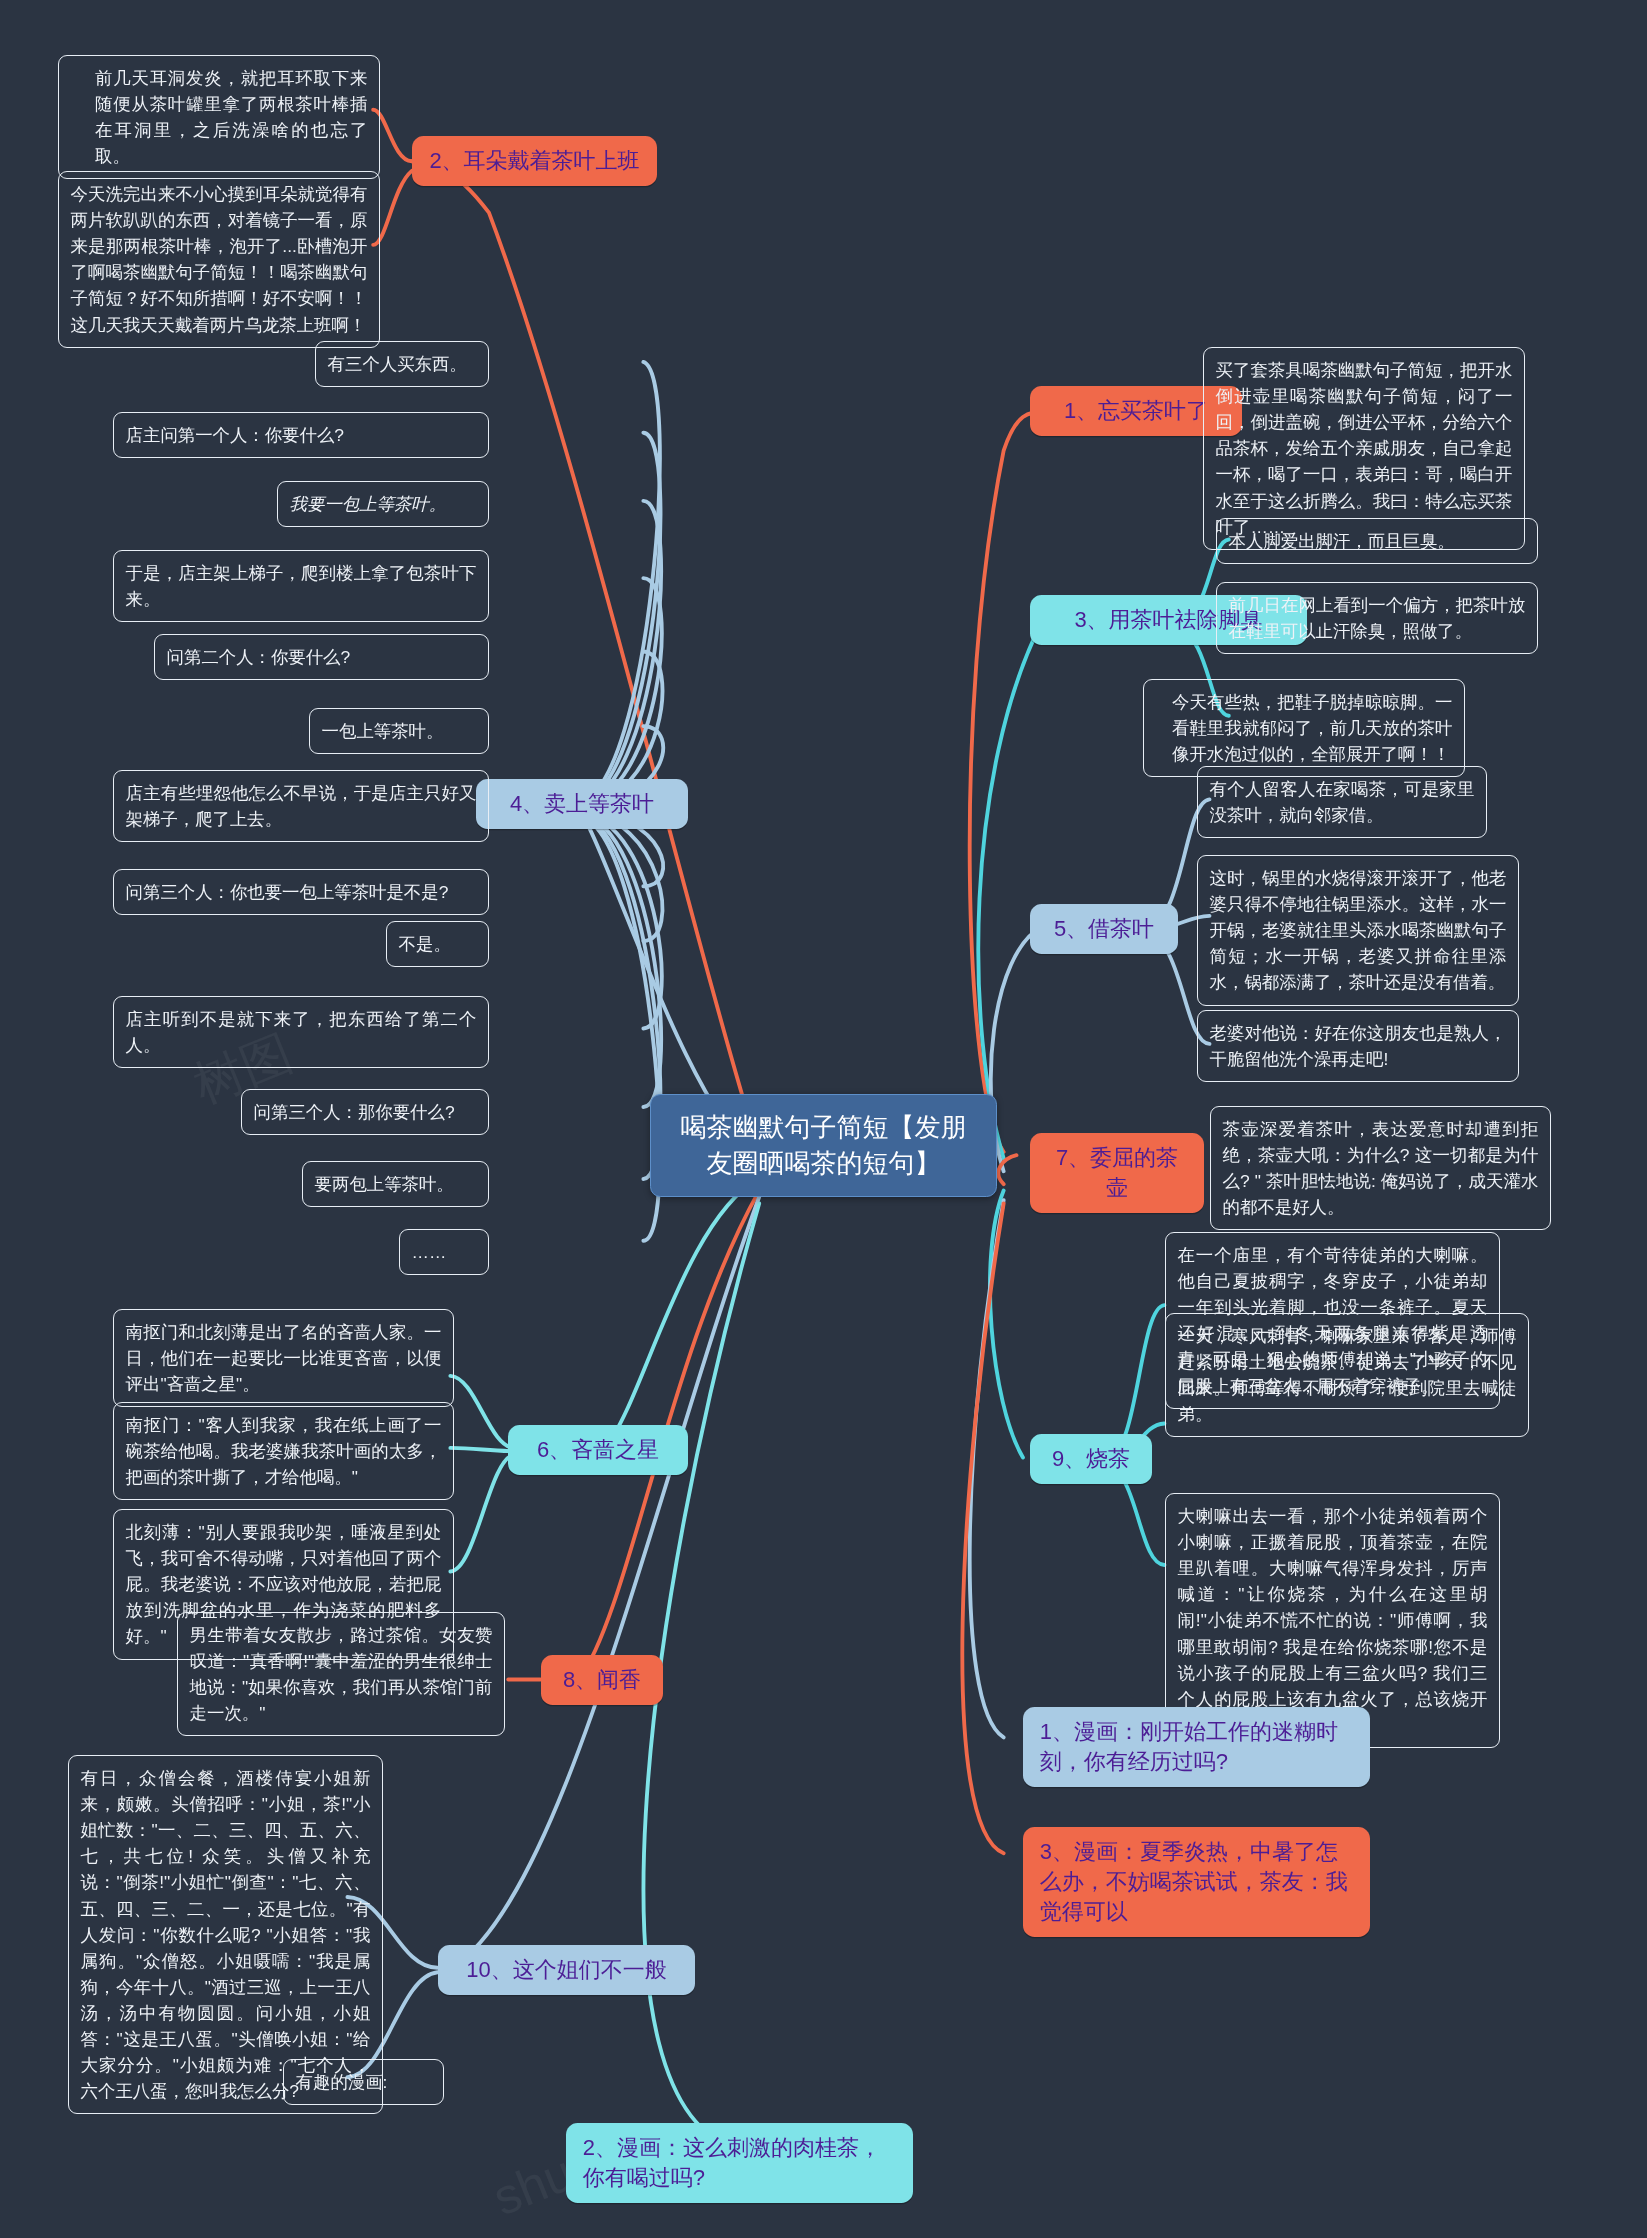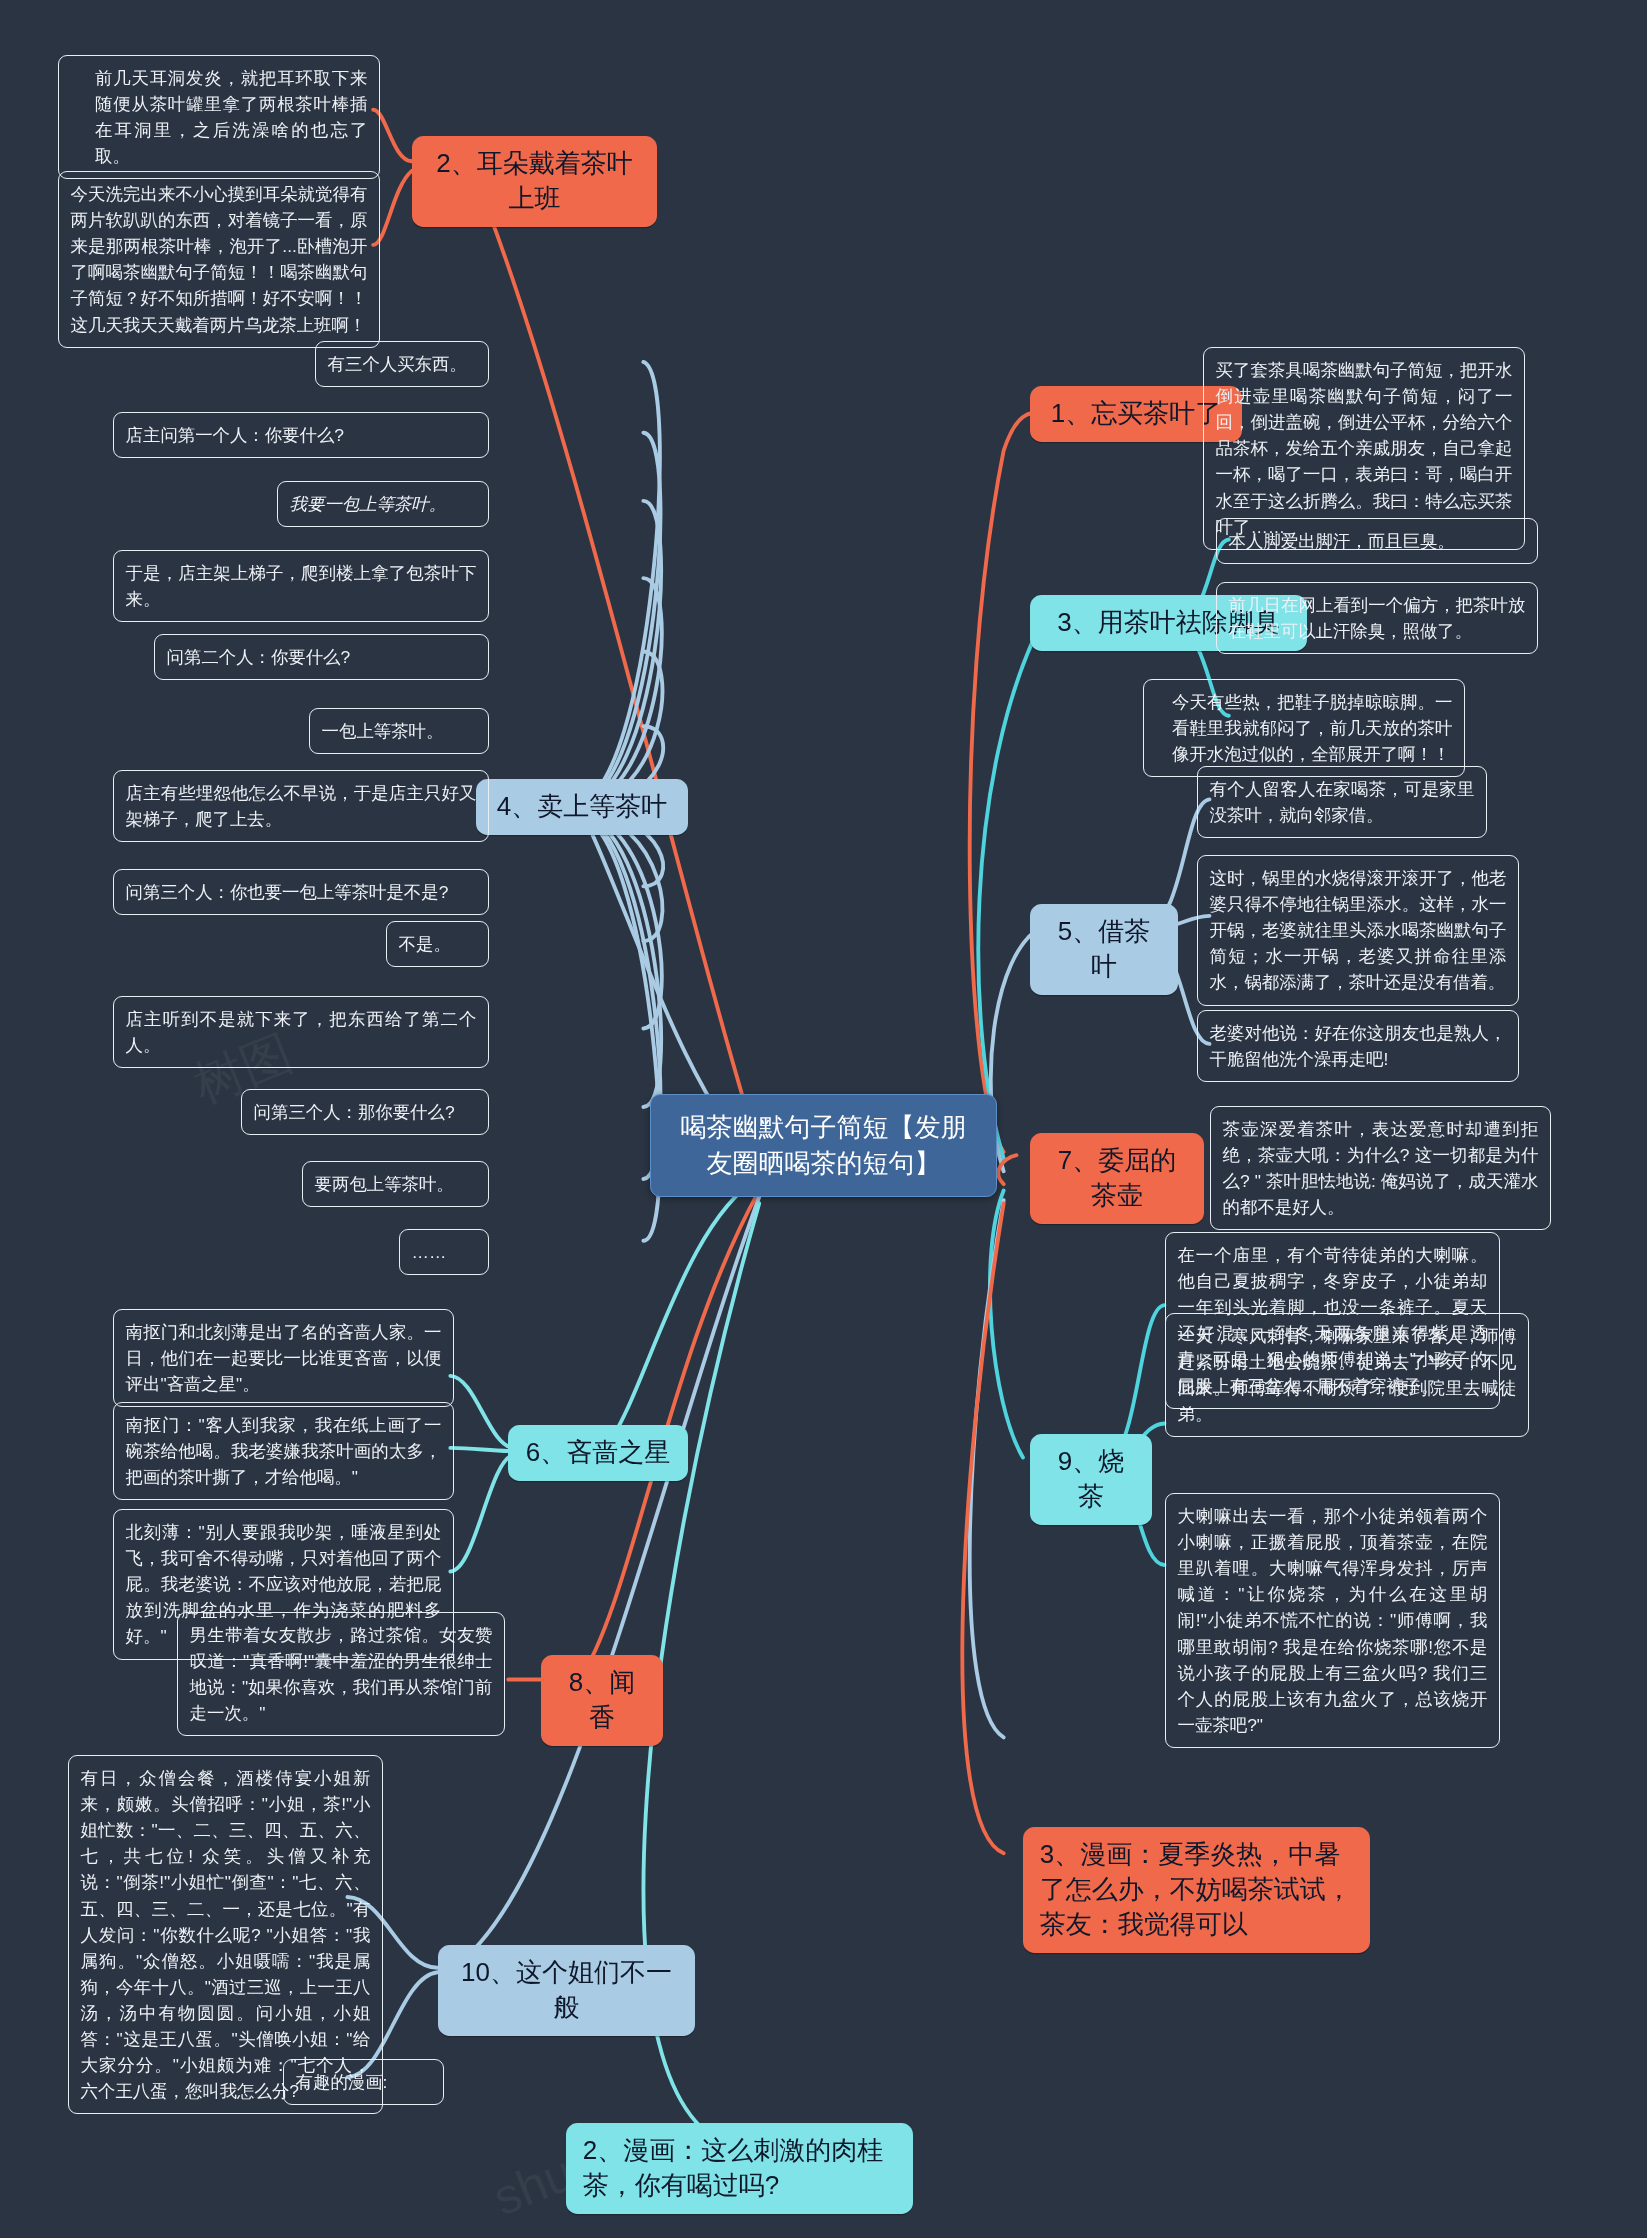--- a/index.html
+++ b/index.html
@@ -6,21 +6,21 @@
   body{font-family:"Liberation Sans","DejaVu Sans",sans-serif;}
   #stage{position:relative;width:1647px;height:2239px;background:#2b3442;overflow:hidden;}
   svg.links{position:absolute;left:0;top:0;width:1647px;height:2239px;pointer-events:none;}
   .node{position:absolute;box-sizing:border-box;}
   .leaf{
     border:1.9px solid #e8eef5;border-radius:9px;color:#eef2f7;
     background:transparent;padding:9px 11.6px;line-height:1.5;font-size:17.4px;
     text-align:justify;
   }
   .topic{
-    border-radius:11.6px;padding:10.3px 16.7px;font-size:26px;color:#0f172a;
+    border-radius:11.6px;padding:10.3px 16.7px;font-size:22px;color:#4c1d95;
     text-align:center;font-weight:400;line-height:1.35;
     box-shadow:0 1.3px 0 rgba(0,0,0,.25);
   }
   .topic.orange{background:#f0694a;}
   .topic.cyan{background:#7fe3e8;}
   .topic.blue{background:#a9cbe4;}
   .central{
     background:#3f6698;border:1.9px solid #5d8fc9;border-radius:10.3px;
     color:#ffffff;font-size:26px;line-height:1.4;text-align:center;
     padding:14px 16.7px;box-shadow:0 1.9px 6.4px rgba(0,0,0,.35);
@@ -154,17 +154,18 @@
 
   <div class="node topic cyan" style="left:1030px;top:1434px;width:122px;">9、烧茶</div>
   <div class="node leaf" style="left:1165px;top:1232px;width:335px;">在一个庙里，有个苛待徒弟的大喇嘛。他自己夏披稠字，冬穿皮子，小徒弟却一年到头光着脚，也没一条裤子。夏天还好混，一到冬天两条腿冻得紫里透青。可是，狠心的师傅却说："小孩子的屁股上有三盆火，用不着穿裤子。</div>
   <div class="node leaf" style="left:1165px;top:1313px;width:364px;">一天，寒风剌骨，喇嘛家里来了客人，师傅赶紧吩咐土地去烧茶。徒弟去了半天，不见回来。师傅等得不耐烦了，便到院里去喊徒弟。</div>
   <div class="node leaf" style="left:1165px;top:1493px;width:335px;">大喇嘛出去一看，那个小徒弟领着两个小喇嘛，正撅着屁股，顶着茶壶，在院里趴着哩。大喇嘛气得浑身发抖，厉声喊道："让你烧茶，为什么在这里胡闹!"小徒弟不慌不忙的说："师傅啊，我哪里敢胡闹? 我是在给你烧茶哪!您不是说小孩子的屁股上有三盆火吗? 我们三个人的屁股上该有九盆火了，总该烧开一壶茶吧?"</div>
 
   <div class="node topic blue" style="left:438px;top:1945px;width:257px;">10、这个姐们不一般</div>
   <div class="node leaf" style="left:68px;top:1755px;width:315px;">有日，众僧会餐，酒楼侍宴小姐新来，颇嫩。头僧招呼："小姐，茶!"小姐忙数："一、二、三、四、五、六、七，共七位! 众笑。头僧又补充说："倒茶!"小姐忙"倒查"："七、六、五、四、三、二、一，还是七位。"有人发问："你数什么呢? "小姐答："我属狗。"众僧怒。小姐嗫嚅："我是属狗，今年十八。"酒过三巡，上一王八汤，汤中有物圆圆。问小姐，小姐答："这是王八蛋。"头僧唤小姐："给大家分分。"小姐颇为难："七个人，六个王八蛋，您叫我怎么分? "</div>
   <div class="node leaf" style="left:283px;top:2059px;width:161px;">有趣的漫画:</div>
 
+  <div class="node topic blue" style="left:1023px;top:1707px;width:347px;text-align:left;">1、漫画：刚开始工作的迷糊时刻，你有经历过吗?</div>
   <div class="node topic orange" style="left:1023px;top:1827px;width:347px;text-align:left;">3、漫画：夏季炎热，中暑了怎么办，不妨喝茶试试，茶友：我觉得可以</div>
   <div class="node topic cyan" style="left:566px;top:2123px;width:347px;text-align:left;">2、漫画：这么刺激的肉桂茶，你有喝过吗?</div>
 
 </div>
 
 
 </body></html>

